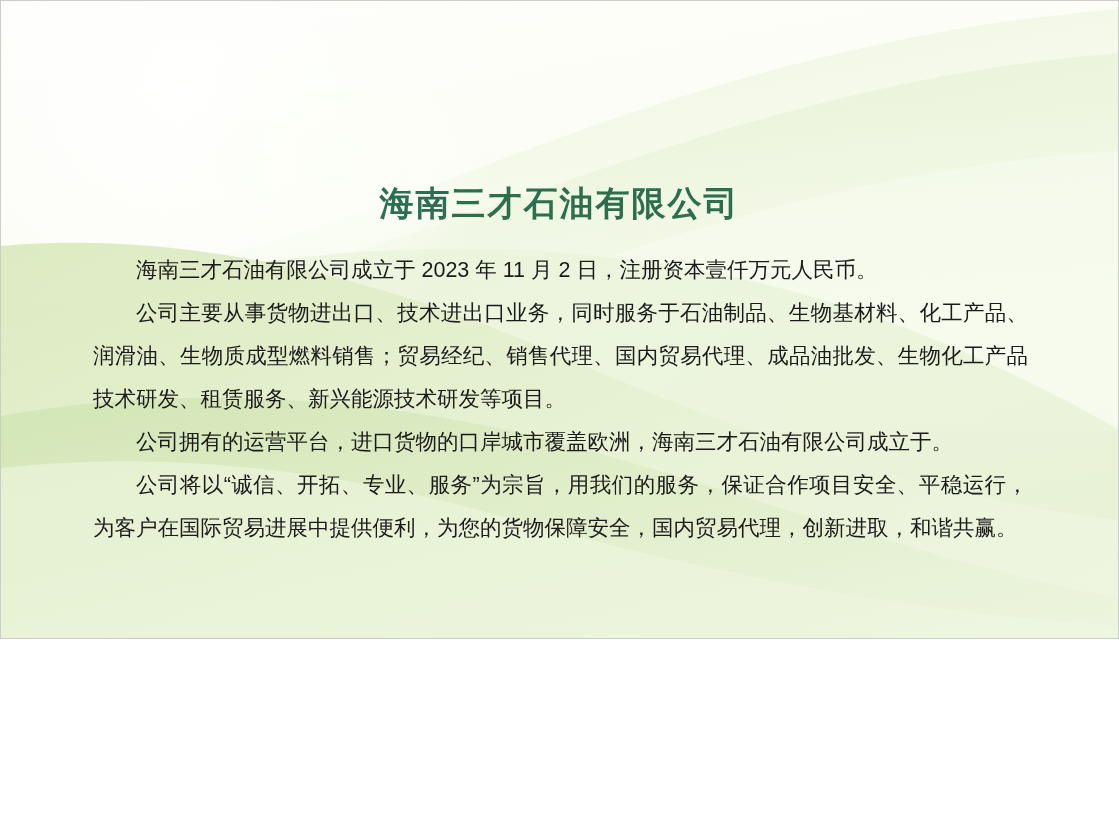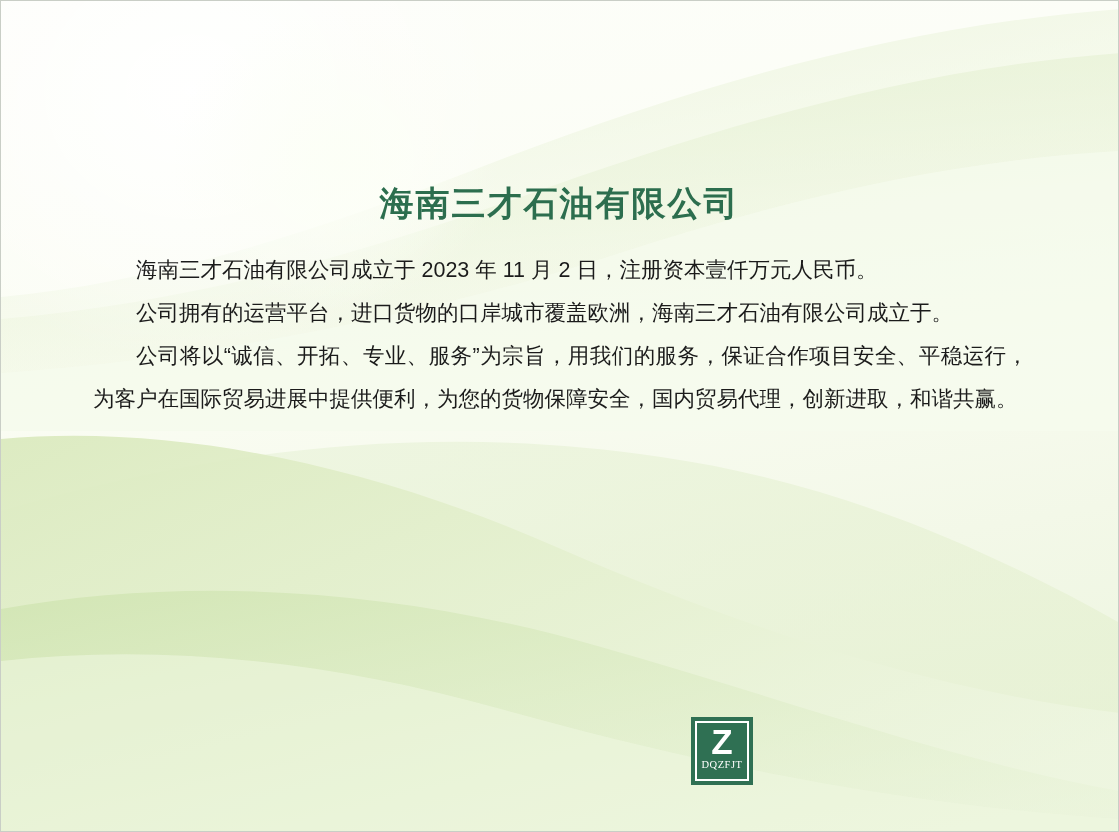--- a/index.html
+++ b/index.html
@@ -7,21 +7,21 @@
     padding: 0;
     background: #ffffff;
   }
   body {
     font-family: "Liberation Serif", "DejaVu Serif", serif;
   }
 
   .slide {
     position: relative;
     width: 1119px;
-    height: 832px;
+    height: 639px;
     overflow: hidden;
     background: #fbfdf6;
     box-sizing: border-box;
     border: 1px solid #c9cec6;
   }
 
   
   .bg-layer {
     position: absolute;
     inset: 0;
@@ -209,20 +209,21 @@
       <path d="M0,300 C160,282 330,300 500,348 C680,398 880,442 1119,458 L1119,470 L0,470 Z" fill="#eef6e0" opacity="0.6"></path>
     </svg>
   </div>
 
   <div class="content">
 
     <h1 class="page-title">海南三才石油有限公司</h1>
 
     <div class="body-text">
       <p>海南三才石油有限公司成立于 2023 年 11 月 2 日，注册资本壹仟万元人民币。</p>
+      <p>公司主要从事货物进出口、技术进出口业务，同时服务于石油制品、生物基材料、化工产品、润滑油、生物质成型燃料销售；贸易经纪、销售代理、国内贸易代理、成品油批发、生物化工产品技术研发、租赁服务、新兴能源技术研发等项目。</p>
       <p>公司拥有的运营平台，进口货物的口岸城市覆盖欧洲，海南三才石油有限公司成立于。</p>
       <p>公司将以“诚信、开拓、专业、服务”为宗旨，用我们的服务，保证合作项目安全、平稳运行，为客户在国际贸易进展中提供便利，为您的货物保障安全，国内贸易代理，创新进取，和谐共赢。</p>
     </div>
 
     <div class="logo-block">
       <div class="logo-mark">
         <div class="logo-mark-inner">
           <div class="logo-z">Z</div>
           <div class="logo-abbr">DQZFJT</div>
         </div>

